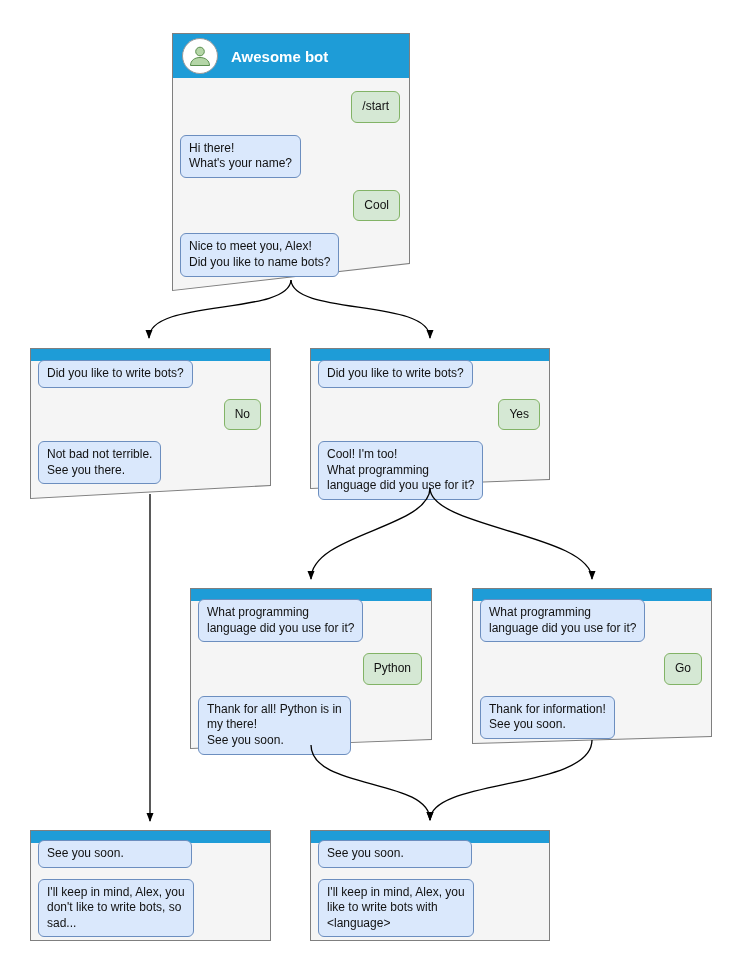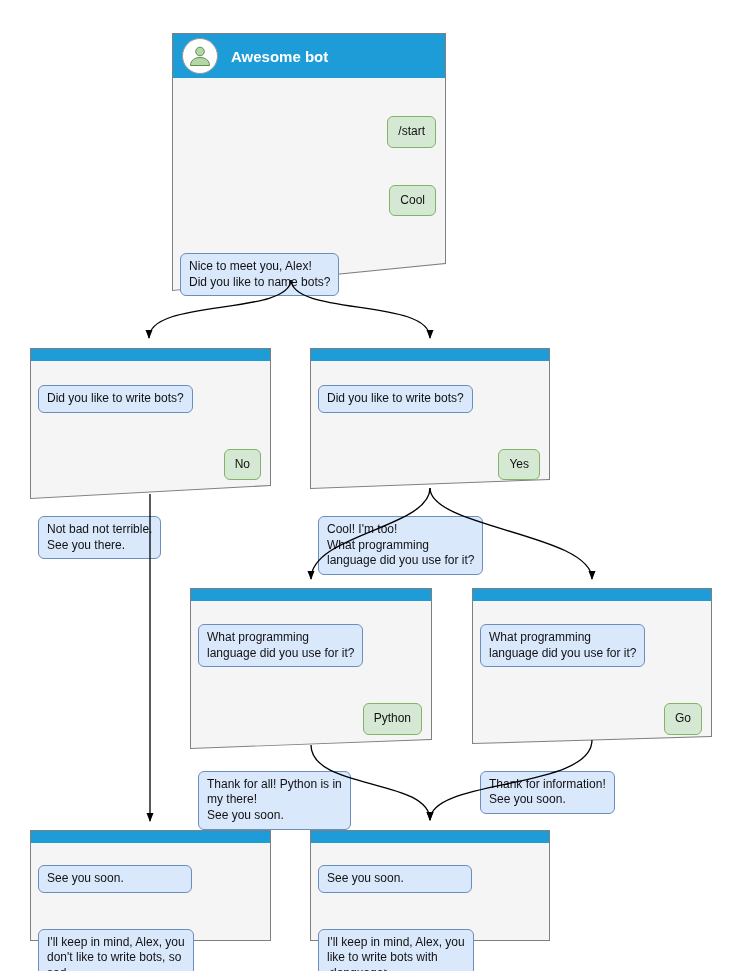--- a/index.html
+++ b/index.html
@@ -28,53 +28,55 @@
     border:1px solid #9a9a9a;display:flex;align-items:center;justify-content:center;
     overflow:hidden;flex:0 0 auto;
   }
   .win-title{color:#ffffff;font-weight:bold;font-size:15px;}
   .messages{
     position:absolute;left:8px;right:8px;display:flex;flex-direction:column;
     gap:11px;align-items:flex-start;
   }
   .bubble{
     font-size:12px;line-height:1.3;color:#111;border-radius:6px;
-    padding:5px 8px;white-space:pre-line;position:relative;box-sizing:border-box;margin-top:25px;
+    padding:5px 8px;white-space:pre-line;position:relative;box-sizing:border-box;
   }
   .bubble.bot{
     background:var(--bot-bubble-bg,#dae8fc);
     border:1px solid var(--bot-bubble-border,#6c8ebf);
   }
   .bubble.user{
     background:var(--user-bubble-bg,#d5e8d4);
     border:1px solid var(--user-bubble-border,#82b366);
     align-self:flex-end;margin-right:2px;min-width:32px;text-align:center;
     padding:7px 10px;
   }
   .bubble.stretch{width:154px;text-align:left;}
   .arrows{position:absolute;left:0;top:0;pointer-events:none;}
 </style>
 </head>
 <body>
 
 <div class="canvas">
 
-  <div class="window" style="left:172px;top:33px;width:274px;height:258px;--cut:27px;">
+  <div class="window" style="left:172px;top:33px;width:238px;height:258px;--cut:27px;">
     <div class="win-shape"></div>
     <div class="win-header big">
       <span class="avatar">
         <svg viewBox="0 0 24 24" width="24" height="24" aria-hidden="true">
           <circle cx="12" cy="7.5" r="4.3" fill="#b5d6a7" stroke="#5a8f4e" stroke-width="1"></circle>
           <path d="M2.5 21.5c0-5 4.2-8 9.5-8s9.5 3 9.5 8z" fill="#b5d6a7" stroke="#5a8f4e" stroke-width="1"></path>
         </svg>
       </span>
       <span class="win-title">Awesome bot</span>
     </div>
     <div class="messages" style="top:58px;gap:12px;">
       <div class="bubble user">/start</div>
+      <div class="bubble bot">Hi there!
+What's your name?</div>
       <div class="bubble user">Cool</div>
       <div class="bubble bot">Nice to meet you, Alex!
 Did you like to name bots?</div>
     </div>
   </div>
 
   <div class="window" style="left:30px;top:348px;width:241px;height:151px;--cut:13px;">
     <div class="win-shape"></div>
     <div class="win-header"></div>
     <div class="messages" style="top:12px;">

